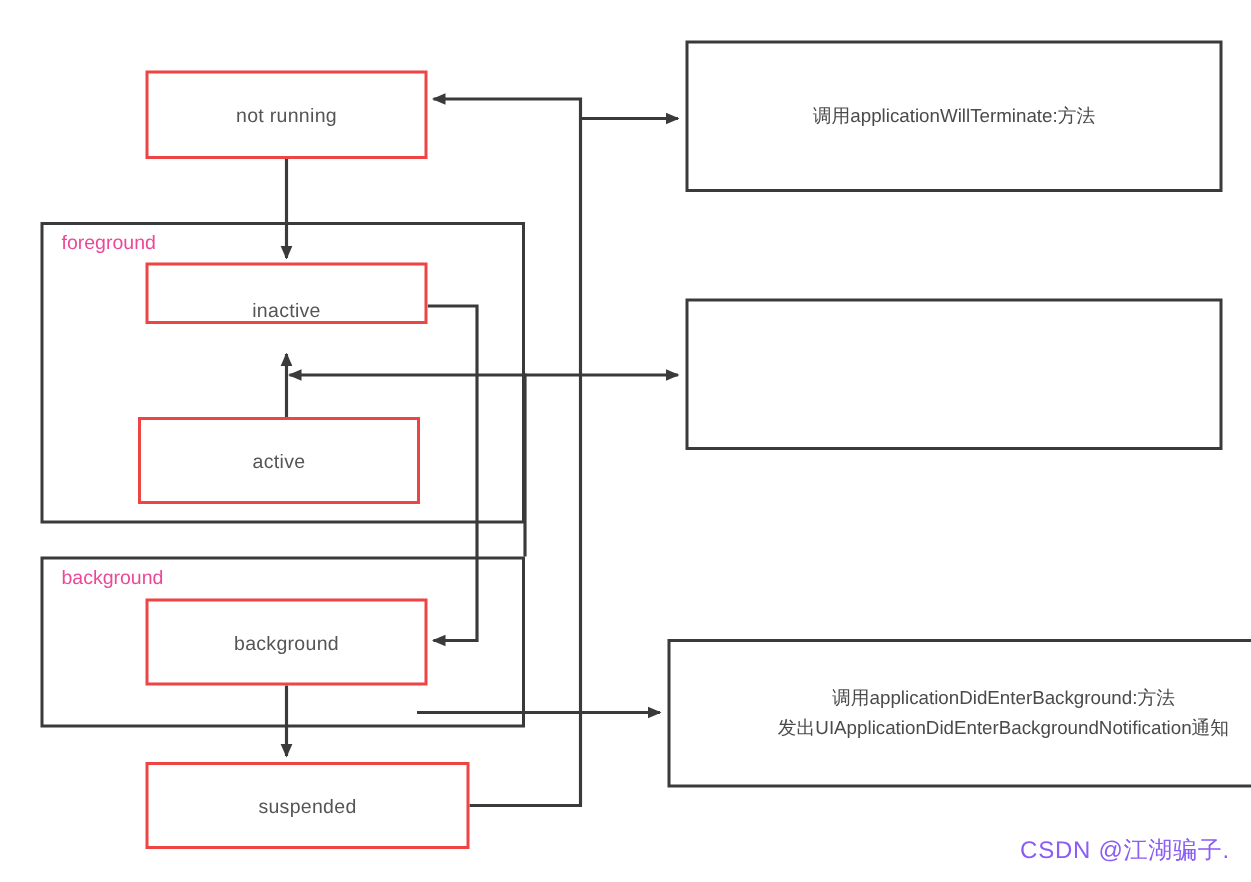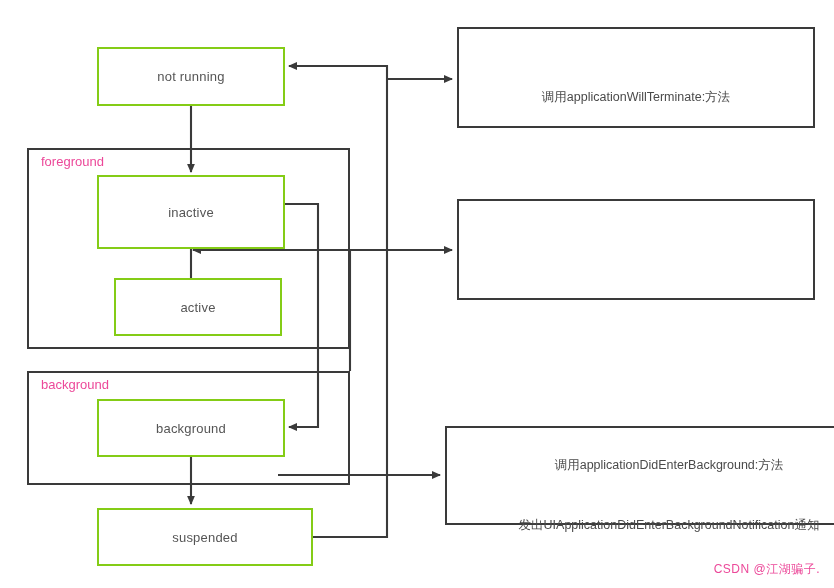--- a/index.html
+++ b/index.html
@@ -22,21 +22,21 @@
     position: absolute;
     left: 0;
     top: 0;
     width: 834px;
     height: 588px;
     pointer-events: none;
   }
   .node {
     position: absolute;
     box-sizing: border-box;
-    border: 2px solid #84cc16;
+    border: 2px solid #ef4444;
     background: #ffffff;
     display: flex;
     align-items: center;
     justify-content: center;
     color: #555555;
     font-size: 13px;
     letter-spacing: 0.2px;
   }
   .group {
     position: absolute;
@@ -63,28 +63,27 @@
     justify-content: center;
     text-align: center;
   }
   .notebox .lines {
     font-size: 12.5px;
     color: #4a4a4a;
     line-height: 1.55;
   }
   .notebox .lines div {
     white-space: nowrap;
-    margin-top: 40px;
   }
   .watermark {
     position: absolute;
     right: 14px;
     bottom: 10px;
-    font-size: 12px;
-    color: #ec4899;
+    font-size: 16px;
+    color: #8b5cf6;
     letter-spacing: 0.5px;
     user-select: none;
   }
 </style>
 </head>
 <body>
 
 <div id="canvas">
 
   <svg class="wires" viewBox="0 0 834 588" xmlns="http://www.w3.org/2000/svg">
@@ -118,25 +117,25 @@
   </svg>
 
   <div class="node" style="left:97px; top:47px; width:188px; height:59px;">
     <span>not running</span>
   </div>
 
   <div class="group" style="left:27px; top:148px; width:323px; height:201px;">
     <span class="group-label">foreground</span>
   </div>
 
-  <div class="node" style="left:97px; top:175px; width:188px; height:74px;">
+  <div class="node" style="left:97px; top:175px; width:188px; height:41px;align-items:flex-end;">
     <span>inactive</span>
   </div>
 
-  <div class="node" style="left:114px; top:278px; width:168px; height:58px;">
+  <div class="node" style="left:92px; top:278px; width:188px; height:58px;">
     <span>active</span>
   </div>
 
   <div class="group" style="left:27px; top:371px; width:323px; height:114px;">
     <span class="group-label">background</span>
   </div>
 
   <div class="node" style="left:97px; top:399px; width:188px; height:58px;">
     <span>background</span>
   </div>

